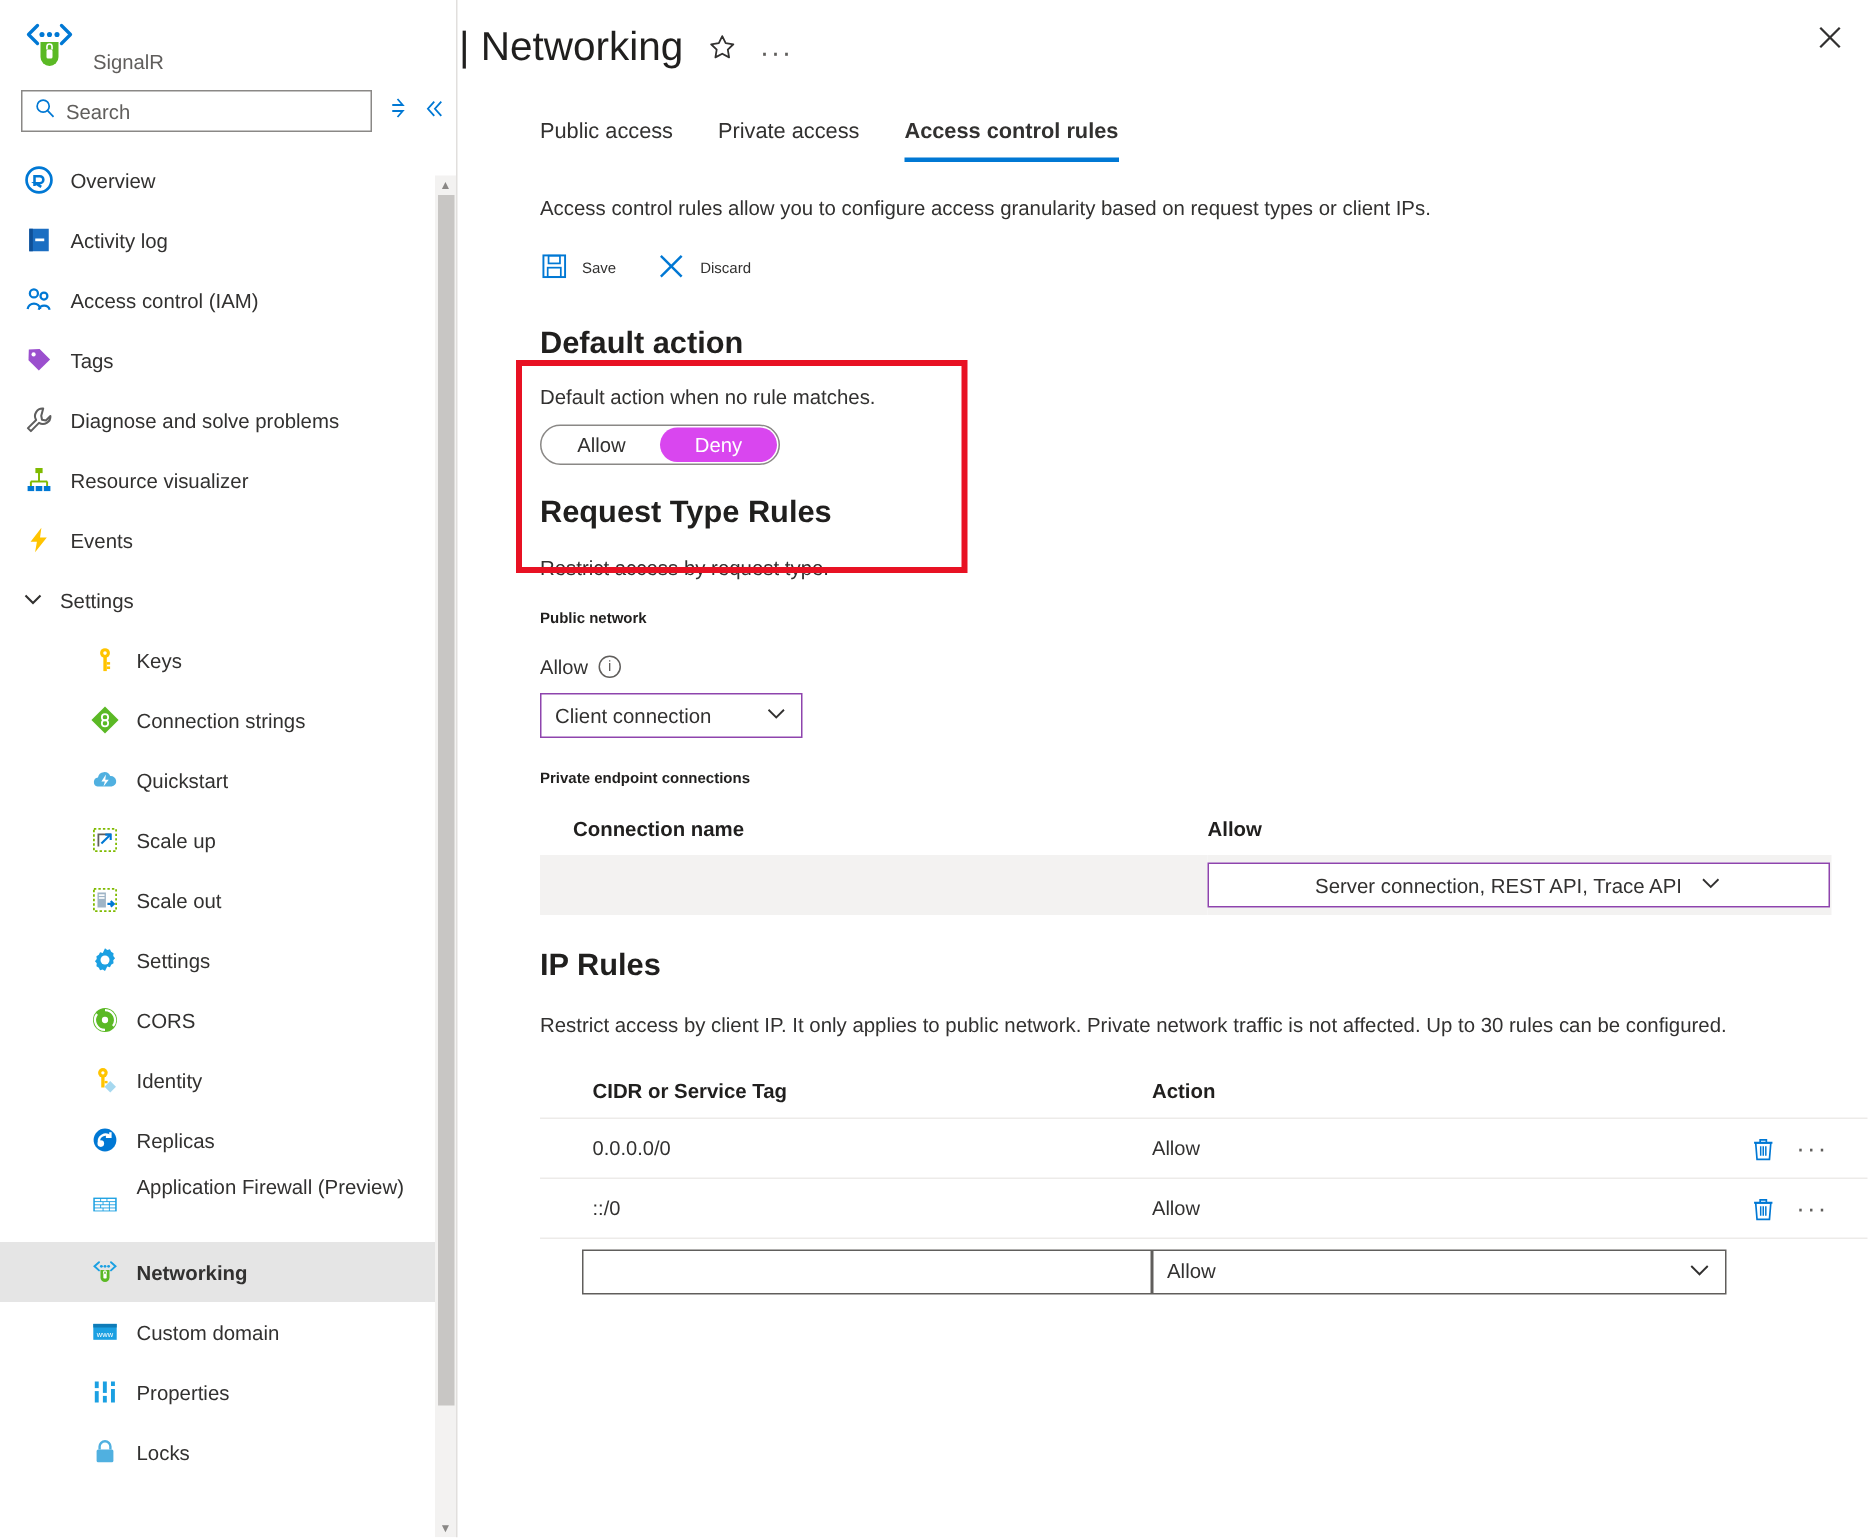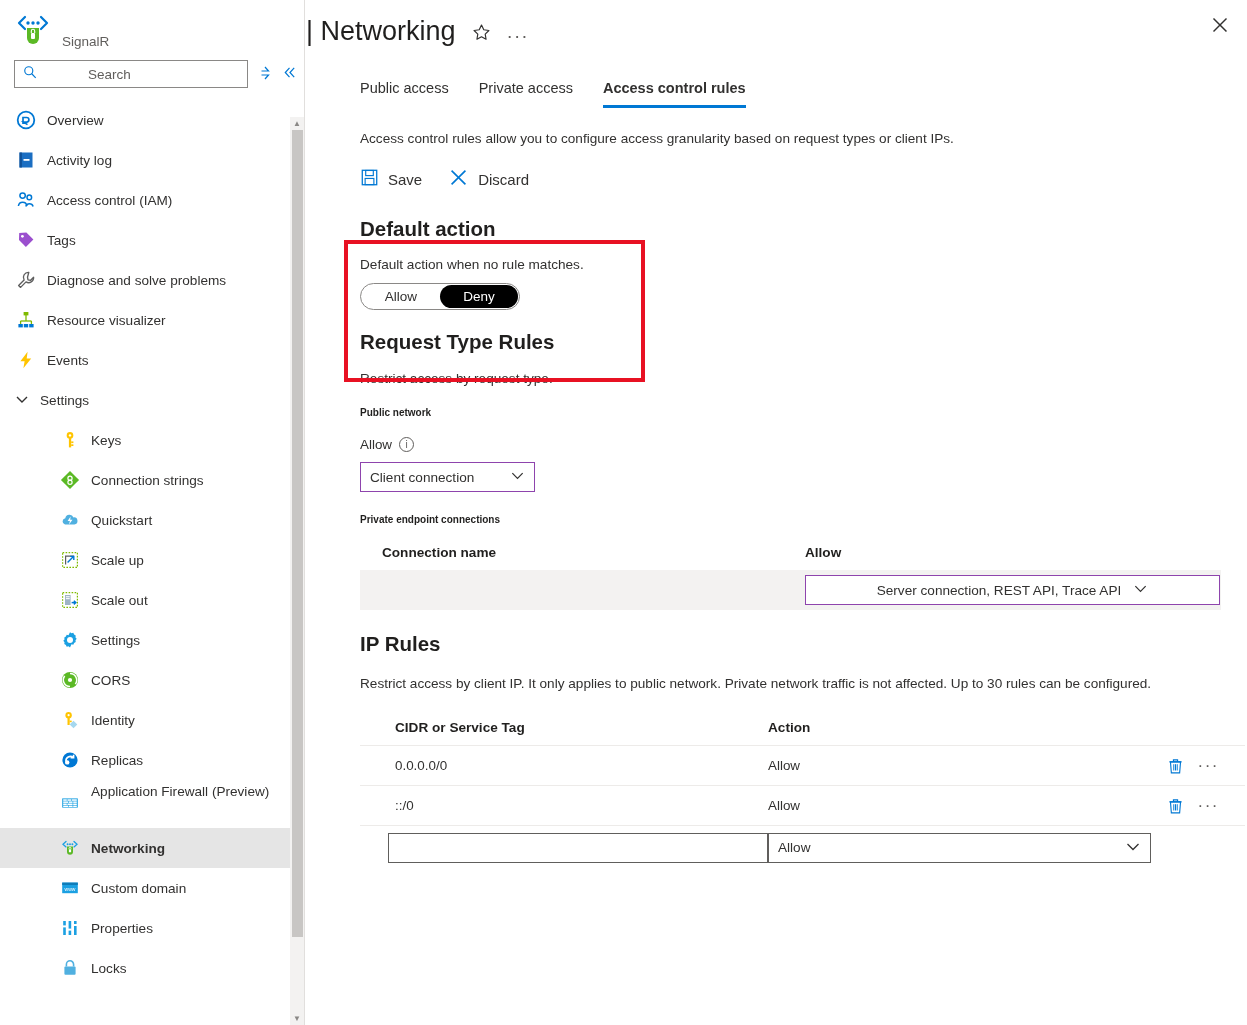--- a/index.html
+++ b/index.html
@@ -23,21 +23,21 @@
   .brand { display: flex; align-items: center; gap: 10px; padding: 12px 0 0 14px; }
   .brand-mark { width: 38px; height: 40px; position: relative; flex: none; }
   .brand-name { font-size: 13.5px; color: #605e5c; padding-top: 18px; }
 
   .search-row { display: flex; align-items: center; padding: 8px 0 0 14px; gap: 10px; }
   .search-box {
     width: 234px; height: 28px;
     border: 1px solid #8a8886; background: #fff;
     display: flex; align-items: center; gap: 7px; padding: 0 8px;
   }
-  .search-box .ph { font-size: 13.5px; color: #605e5c; margin-left: 44px; }
+  .search-box .ph { font-size: 13.5px; color: #605e5c; }
   .sort-btn, .collapse-btn { color: #0078d4; cursor: pointer; line-height: 1; }
 
   .navlist { margin-top: 12px; }
   .nav-item {
     display: flex; align-items: center;
     height: 40px; padding-left: 16px; gap: 11px;
     font-size: 13.6px; color: #323130; cursor: pointer;
     white-space: nowrap;
   }
   .nav-item.child { padding-left: 60px; }
@@ -84,21 +84,21 @@
   .tab {
     font-size: 14.5px; color: #323130; padding-bottom: 9px; cursor: pointer;
     border-bottom: 2px solid transparent;
   }
   .tab.active { font-weight: 600; border-bottom: 3px solid #0078d4; }
 
   .content { padding-left: 54px; padding-right: 16px; }
   .lead { font-size: 13.6px; color: #323130; margin-top: 23px; }
 
   .cmdbar { display: flex; align-items: center; gap: 26px; margin-top: 21px; }
-  .cmd { display: flex; align-items: center; gap: 9px; font-size: 15px; color: #323130; cursor: pointer; }
+  .cmd { display: flex; align-items: center; gap: 9px; font-size: 10px; color: #323130; cursor: pointer; }
 
   
   .hl-box {
     position: absolute; left: 344px; top: 240px; width: 301px; height: 142px;
     border: 4px solid #e81123; background: transparent; pointer-events: none;
   }
 
   .sec-title { font-size: 20.5px; font-weight: 600; color: #201f1e; }
   .sec-sub { font-size: 13.6px; color: #323130; }
   .sub-hdr { font-size: 10px; font-weight: 600; color: #201f1e; }
@@ -109,21 +109,21 @@
     display: inline-flex; align-items: center;
     border: 1px solid #8a8886; border-radius: 16px;
     height: 27px; padding: 1px; background: #fff; cursor: pointer;
     margin-top: 11px;
   }
   .pill-opt {
     height: 23px; min-width: 78px; border-radius: 13px;
     display: flex; align-items: center; justify-content: center;
     font-size: 13.5px; color: #323130; padding: 0 14px;
   }
-  .pill-opt.on { background: #000000; color: #fff; }
+  .pill-opt.on { background: #d946ef; color: #fff; }
 
   
   .dd {
     display: inline-flex; align-items: center; justify-content: space-between;
     border: 1px solid #8e44ad; background: #fff;
     height: 30px; padding: 0 9px; font-size: 13.6px; color: #323130; cursor: pointer;
   }
   .dd .caret { color: #323130; font-size: 13px; margin-left: 12px; }
   .txtin {
     border: 1px solid #605e5c; background: #fff; height: 30px;

